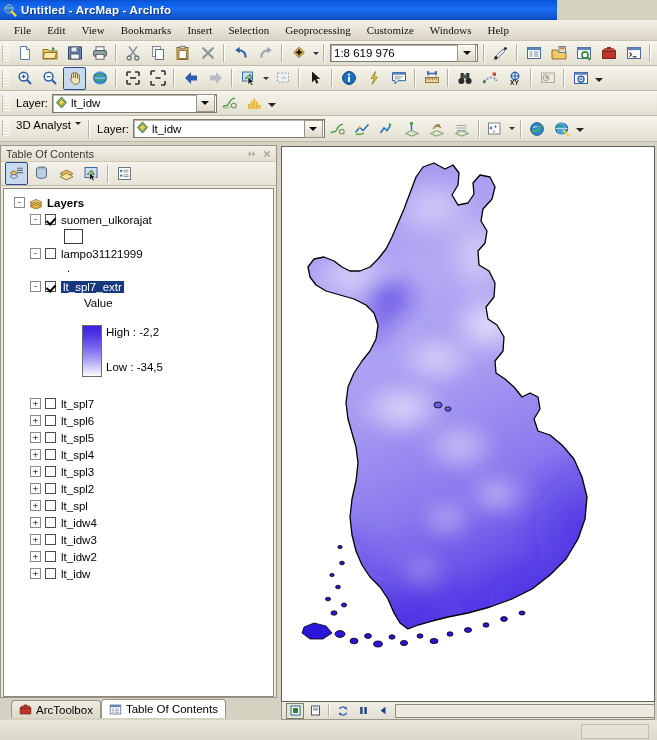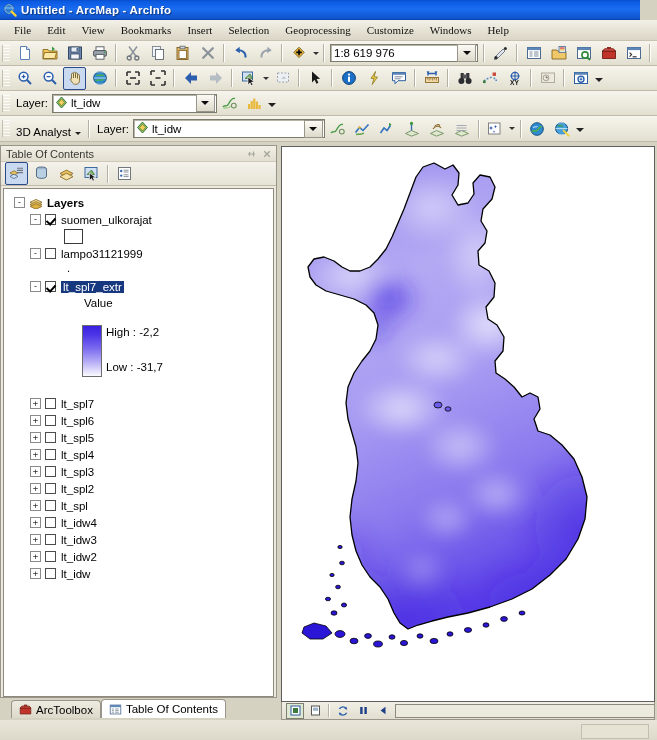--- a/index.html
+++ b/index.html
@@ -5,21 +5,21 @@
   html,body{margin:0;padding:0;}
   body{
     width:657px;height:740px;overflow:hidden;
     font-family:"Liberation Sans","DejaVu Sans",sans-serif;
     font-size:11px;color:#000;background:#d6d2c2;
   }
   #app{position:relative;width:657px;height:740px;}
 
   
   .titlebar{
-    position:absolute;left:0;top:0;width:640px;height:20px;
+    position:absolute;left:0;top:0;width:557px;height:20px;
     background:linear-gradient(to bottom,#0b4ec9 0%,#0a5ae3 8%,#1b6df0 45%,#0f55cf 92%,#083ba3 100%);
     display:flex;align-items:center;
   }
   .titlebar .tbicon{
     width:14px;height:14px;margin:0 4px 0 3px;flex:0 0 auto;position:relative;
   }
   .titlebar .tbtext{
     color:#fff;font-weight:bold;font-size:11.5px;letter-spacing:.2px;
     text-shadow:1px 1px 1px rgba(0,0,0,.45);white-space:nowrap;
   }
@@ -73,21 +73,21 @@
   .cbarrow::after{content:"";border:4px solid transparent;border-top-color:#0c0c0c;margin-top:4px;}
   .tlabel{font-size:11.5px;margin:0 4px 0 4px;white-space:nowrap;flex:0 0 auto;}
   .layercombo{
     height:19px;background:#fff;border:1px solid #7b7b6e;
     box-shadow:inset 1px 1px 0 #b9b5a6;display:flex;align-items:center;
     box-sizing:border-box;flex:0 0 auto;
   }
   .layercombo .lcico{margin:0 3px 0 2px;flex:0 0 auto;}
   .layercombo .lctxt{font-size:11.5px;white-space:nowrap;}
   .menubtn{
-    height:19px;display:flex;align-items:flex-end;padding:0 3px;font-size:11.5px;
+    height:19px;display:flex;align-items:flex-start;padding:0 3px;font-size:11.5px;
     border:1px solid transparent;flex:0 0 auto;white-space:nowrap;
   }
   .menubtn .mbar{margin-left:4px;border:3px solid transparent;border-top-color:#222;margin-top:3px;}
 
   
   .toc{
     position:absolute;left:0;top:145px;width:277px;height:553px;
     background:#ece9df;border:1px solid #9a958a;box-sizing:border-box;
   }
   .toctitle{
@@ -720,21 +720,21 @@
         <span class="cbx on"></span>
         <span class="tlbl sel">lt_spl7_extr</span>
       </div>
 
       <div style="padding-left:78px;margin-top:2px">
         <div style="font-size:11.5px;padding-left:2px">Value</div>
         <div style="display:flex;align-items:flex-start;margin-top:16px">
           <div class="ramp"></div>
           <div style="margin-left:4px;position:relative;height:52px;width:90px">
             <div style="position:absolute;top:1px;left:0;font-size:11.5px;white-space:nowrap">High : -2,2</div>
-            <div style="position:absolute;top:36px;left:0;font-size:11.5px;white-space:nowrap">Low : -31,7</div>
+            <div style="position:absolute;top:36px;left:0;font-size:11.5px;white-space:nowrap">Low : -34,5</div>
           </div>
         </div>
       </div>
 
       <div style="margin-top:18px">
         <div class="tnode" style="padding-left:26px">
           <span class="expander">+</span>
           <span class="cbx"></span>
           <span class="tlbl">lt_spl7</span>
         </div>

